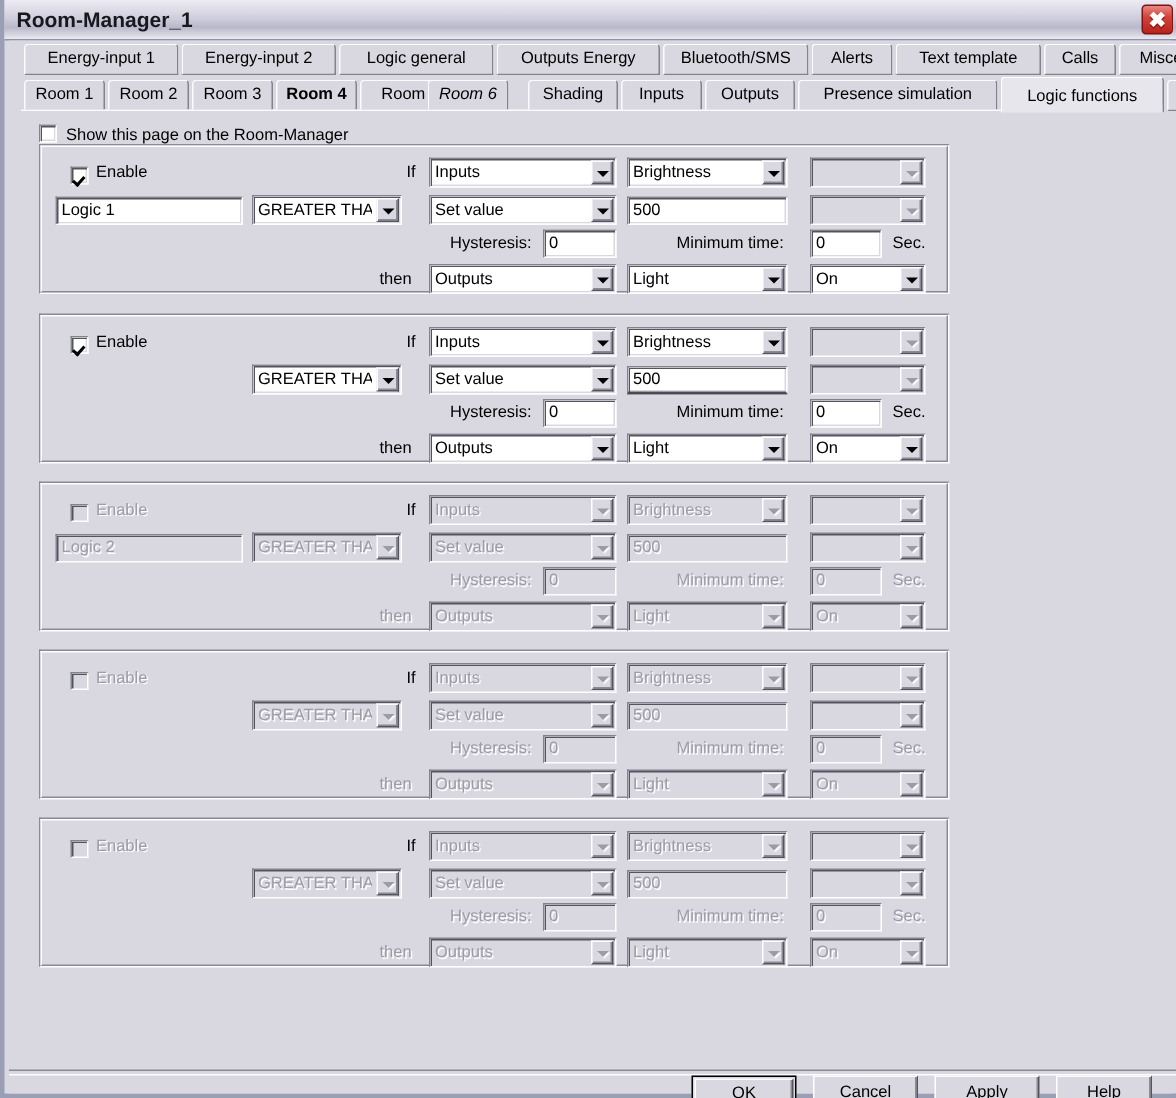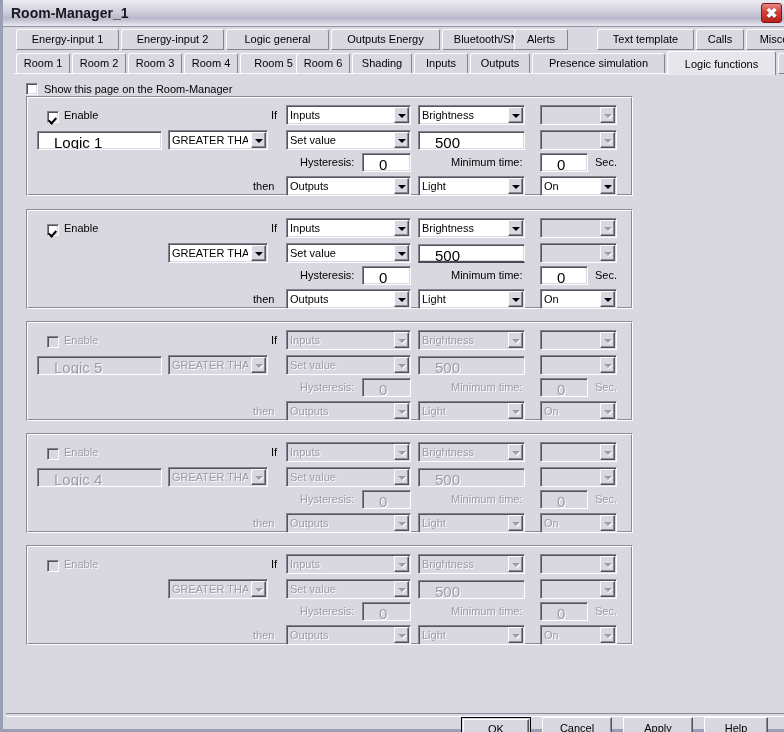--- a/index.html
+++ b/index.html
@@ -114,22 +114,22 @@
     border-right-color:#8a8a96;border-bottom-color:#8a8a96;
     box-sizing:border-box;
   }
   
   .txt{
     position:absolute;box-sizing:border-box;height:19px;
     background:#fff;
     border:1px solid #83838f;
     border-right-color:#fdfdff;border-bottom-color:#fdfdff;
     box-shadow:inset 1px 1px 0 #54545c, inset -1px -1px 0 #d9d8e0;
-    font-size:15px;color:#000;
-    padding:2px 0 0 16px;
+    font-size:11px;color:#000;
+    padding:2px 0 0 3px;
     white-space:nowrap;overflow:hidden;
     cursor:text;
   }
   .txt.disabled{
     background:#d9d8e0;color:#9c9ca6;
     text-shadow:1px 1px 0 #fdfdff;
   }
   .txt.focused{border-bottom:2px solid #4a4a52;}
   .combo{
     position:absolute;box-sizing:border-box;height:20px;
@@ -211,32 +211,32 @@
   </div>
 
   <div id="client">
 
     <div class="tabrow" id="tabrow1" style="top:2px;">
         <div class="tab" style="left: 10px; width: 103px;"><span>Energy-input 1</span></div>
         <div class="tab" style="left: 115px; width: 103px;"><span>Energy-input 2</span></div>
         <div class="tab" style="left: 220px; width: 103px;"><span>Logic general</span></div>
         <div class="tab" style="left: 325px; width: 109px;"><span>Outputs Energy</span></div>
         <div class="tab" style="left: 436px; width: 97px;"><span>Bluetooth/SMS</span></div>
-        <div class="tab" style="left: 508px; width: 54px;"><span>Alerts</span></div>
+        <div class="tab" style="left: 535px; width: 54px;"><span>Alerts</span></div>
         <div class="tab" style="left: 591px; width: 97px;"><span>Text template</span></div>
         <div class="tab" style="left: 690px; width: 48px;"><span>Calls</span></div>
         <div class="tab" style="left: 740px; width: 97px;"><span>Miscellaneous</span></div>
       </div>
     <div class="tabrow" id="tabrow2" style="top:26px;">
         <div class="tab" style="left: 10px; width: 54px;"><span>Room 1</span></div>
         <div class="tab" style="left: 66px; width: 54px;"><span>Room 2</span></div>
         <div class="tab" style="left: 122px; width: 54px;"><span>Room 3</span></div>
-        <div class="tab" style="left: 178px; width: 54px;"><span>Room 4</span></div>
+        <div class="tab" style="left: 178px; width: 54px; font-weight: bold;"><span>Room 4</span></div>
         <div class="tab" style="left: 234px; width: 67px;"><span>Room 5</span></div>
-        <div class="tab" style="left: 290px; width: 54px;"><span>Room 6</span></div>
+        <div class="tab" style="left: 279px; width: 54px; font-style: italic;"><span>Room 6</span></div>
         <div class="tab" style="left: 346px; width: 60px;"><span>Shading</span></div>
         <div class="tab" style="left: 408px; width: 54px;"><span>Inputs</span></div>
         <div class="tab" style="left: 464px; width: 60px;"><span>Outputs</span></div>
         <div class="tab" style="left: 526px; width: 133px;"><span>Presence simulation</span></div>
         <div class="tab selected" style="left: 661px; width: 109px;"><span>Logic functions</span></div>
         <div class="tab" style="left: 772px; width: 54px;"></div>
       </div>
 
     <div id="page">
 
@@ -356,21 +356,21 @@
                 <span class="arrow"></span>
               </div>
               <div class="combo disabled" style="left: 390px; top: 7px; width: 107px;">
                 <span class="ctext">Brightness</span>
                 <span class="arrow"></span>
               </div>
               <div class="combo disabled" style="left: 512px; top: 7px; width: 77px;">
                 <span class="ctext"></span>
                 <span class="arrow"></span>
               </div>
-              <div class="txt disabled" style="left: 9px; top: 33px; width: 125px;">Logic 5</div>
+              <div class="txt disabled" style="left: 9px; top: 33px; width: 125px;">Logic 2</div>
               <div class="combo disabled" style="left: 140px; top: 32px; width: 100px;">
                 <span class="ctext">GREATER THAN</span>
                 <span class="arrow"></span>
               </div>
               <div class="combo disabled" style="left: 258px; top: 32px; width: 125px;">
                 <span class="ctext">Set value</span>
                 <span class="arrow"></span>
               </div>
               <div class="txt disabled" style="left: 390px; top: 33px; width: 107px;">500</div>
               <div class="combo disabled" style="left: 512px; top: 32px; width: 77px;">
@@ -407,21 +407,20 @@
                 <span class="arrow"></span>
               </div>
               <div class="combo disabled" style="left: 390px; top: 7px; width: 107px;">
                 <span class="ctext">Brightness</span>
                 <span class="arrow"></span>
               </div>
               <div class="combo disabled" style="left: 512px; top: 7px; width: 77px;">
                 <span class="ctext"></span>
                 <span class="arrow"></span>
               </div>
-              <div class="txt disabled" style="left: 9px; top: 33px; width: 125px;">Logic 4</div>
               <div class="combo disabled" style="left: 140px; top: 32px; width: 100px;">
                 <span class="ctext">GREATER THAN</span>
                 <span class="arrow"></span>
               </div>
               <div class="combo disabled" style="left: 258px; top: 32px; width: 125px;">
                 <span class="ctext">Set value</span>
                 <span class="arrow"></span>
               </div>
               <div class="txt disabled" style="left: 390px; top: 33px; width: 107px;">500</div>
               <div class="combo disabled" style="left: 512px; top: 32px; width: 77px;">

